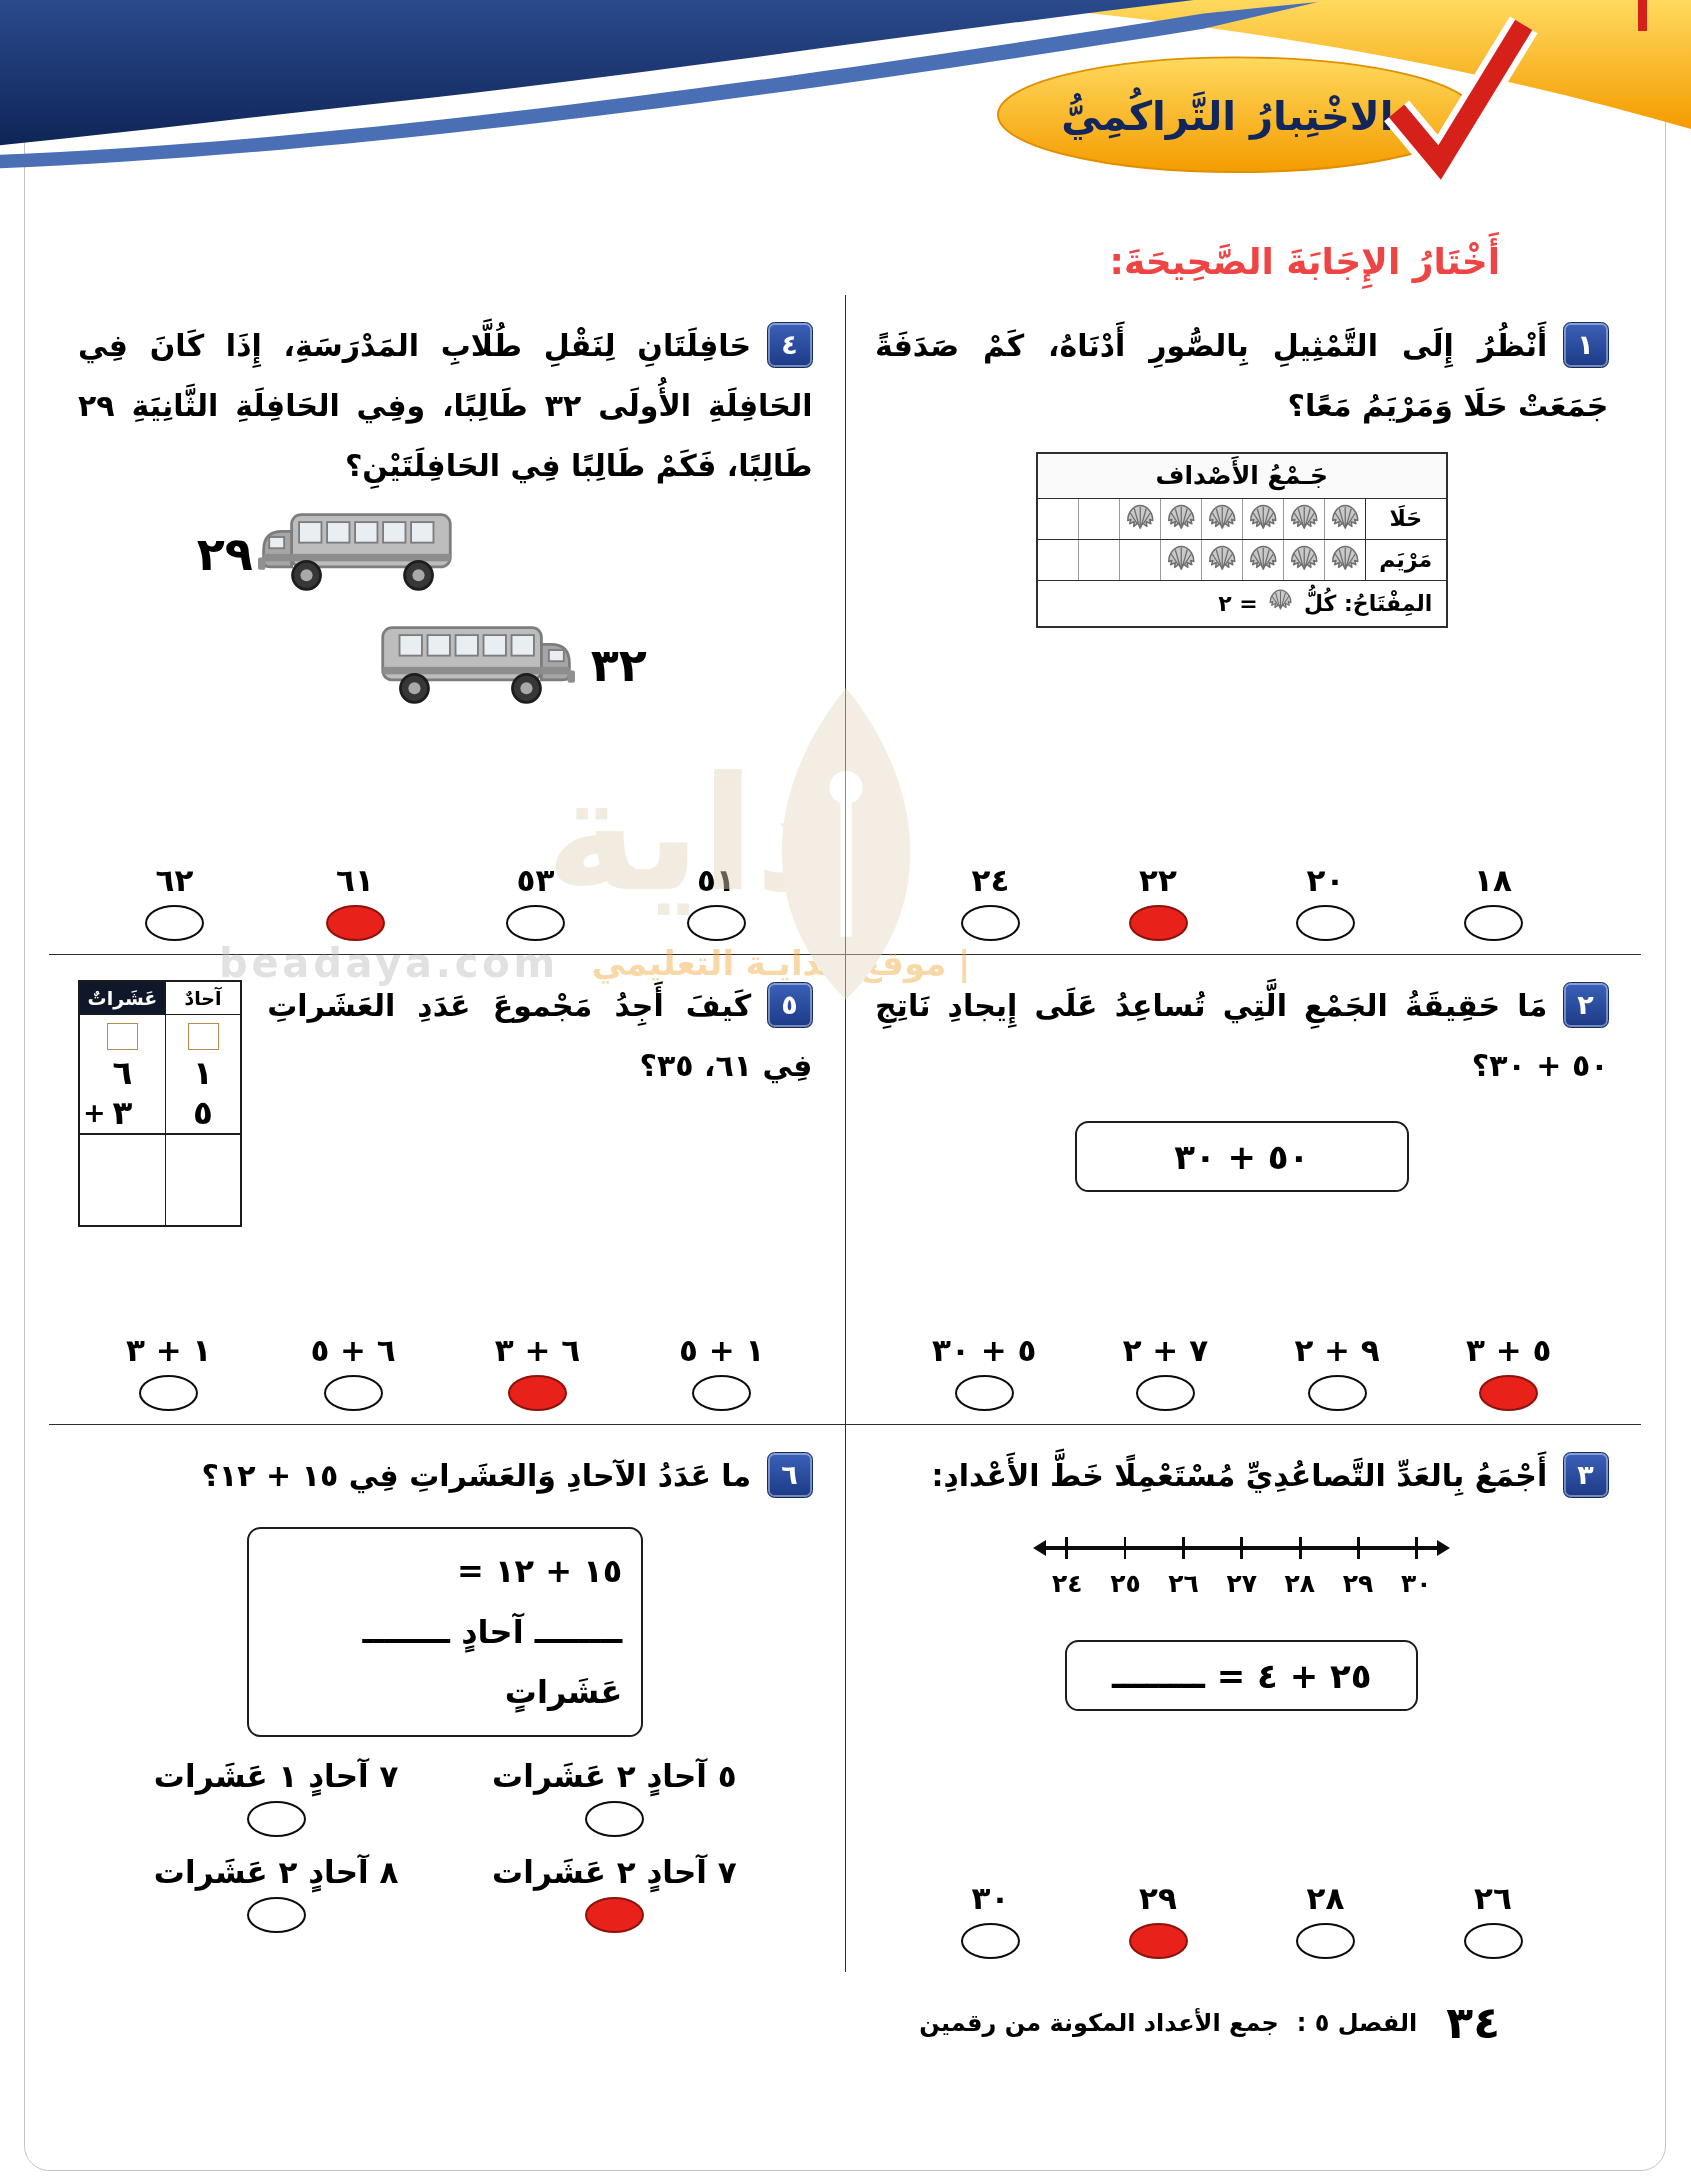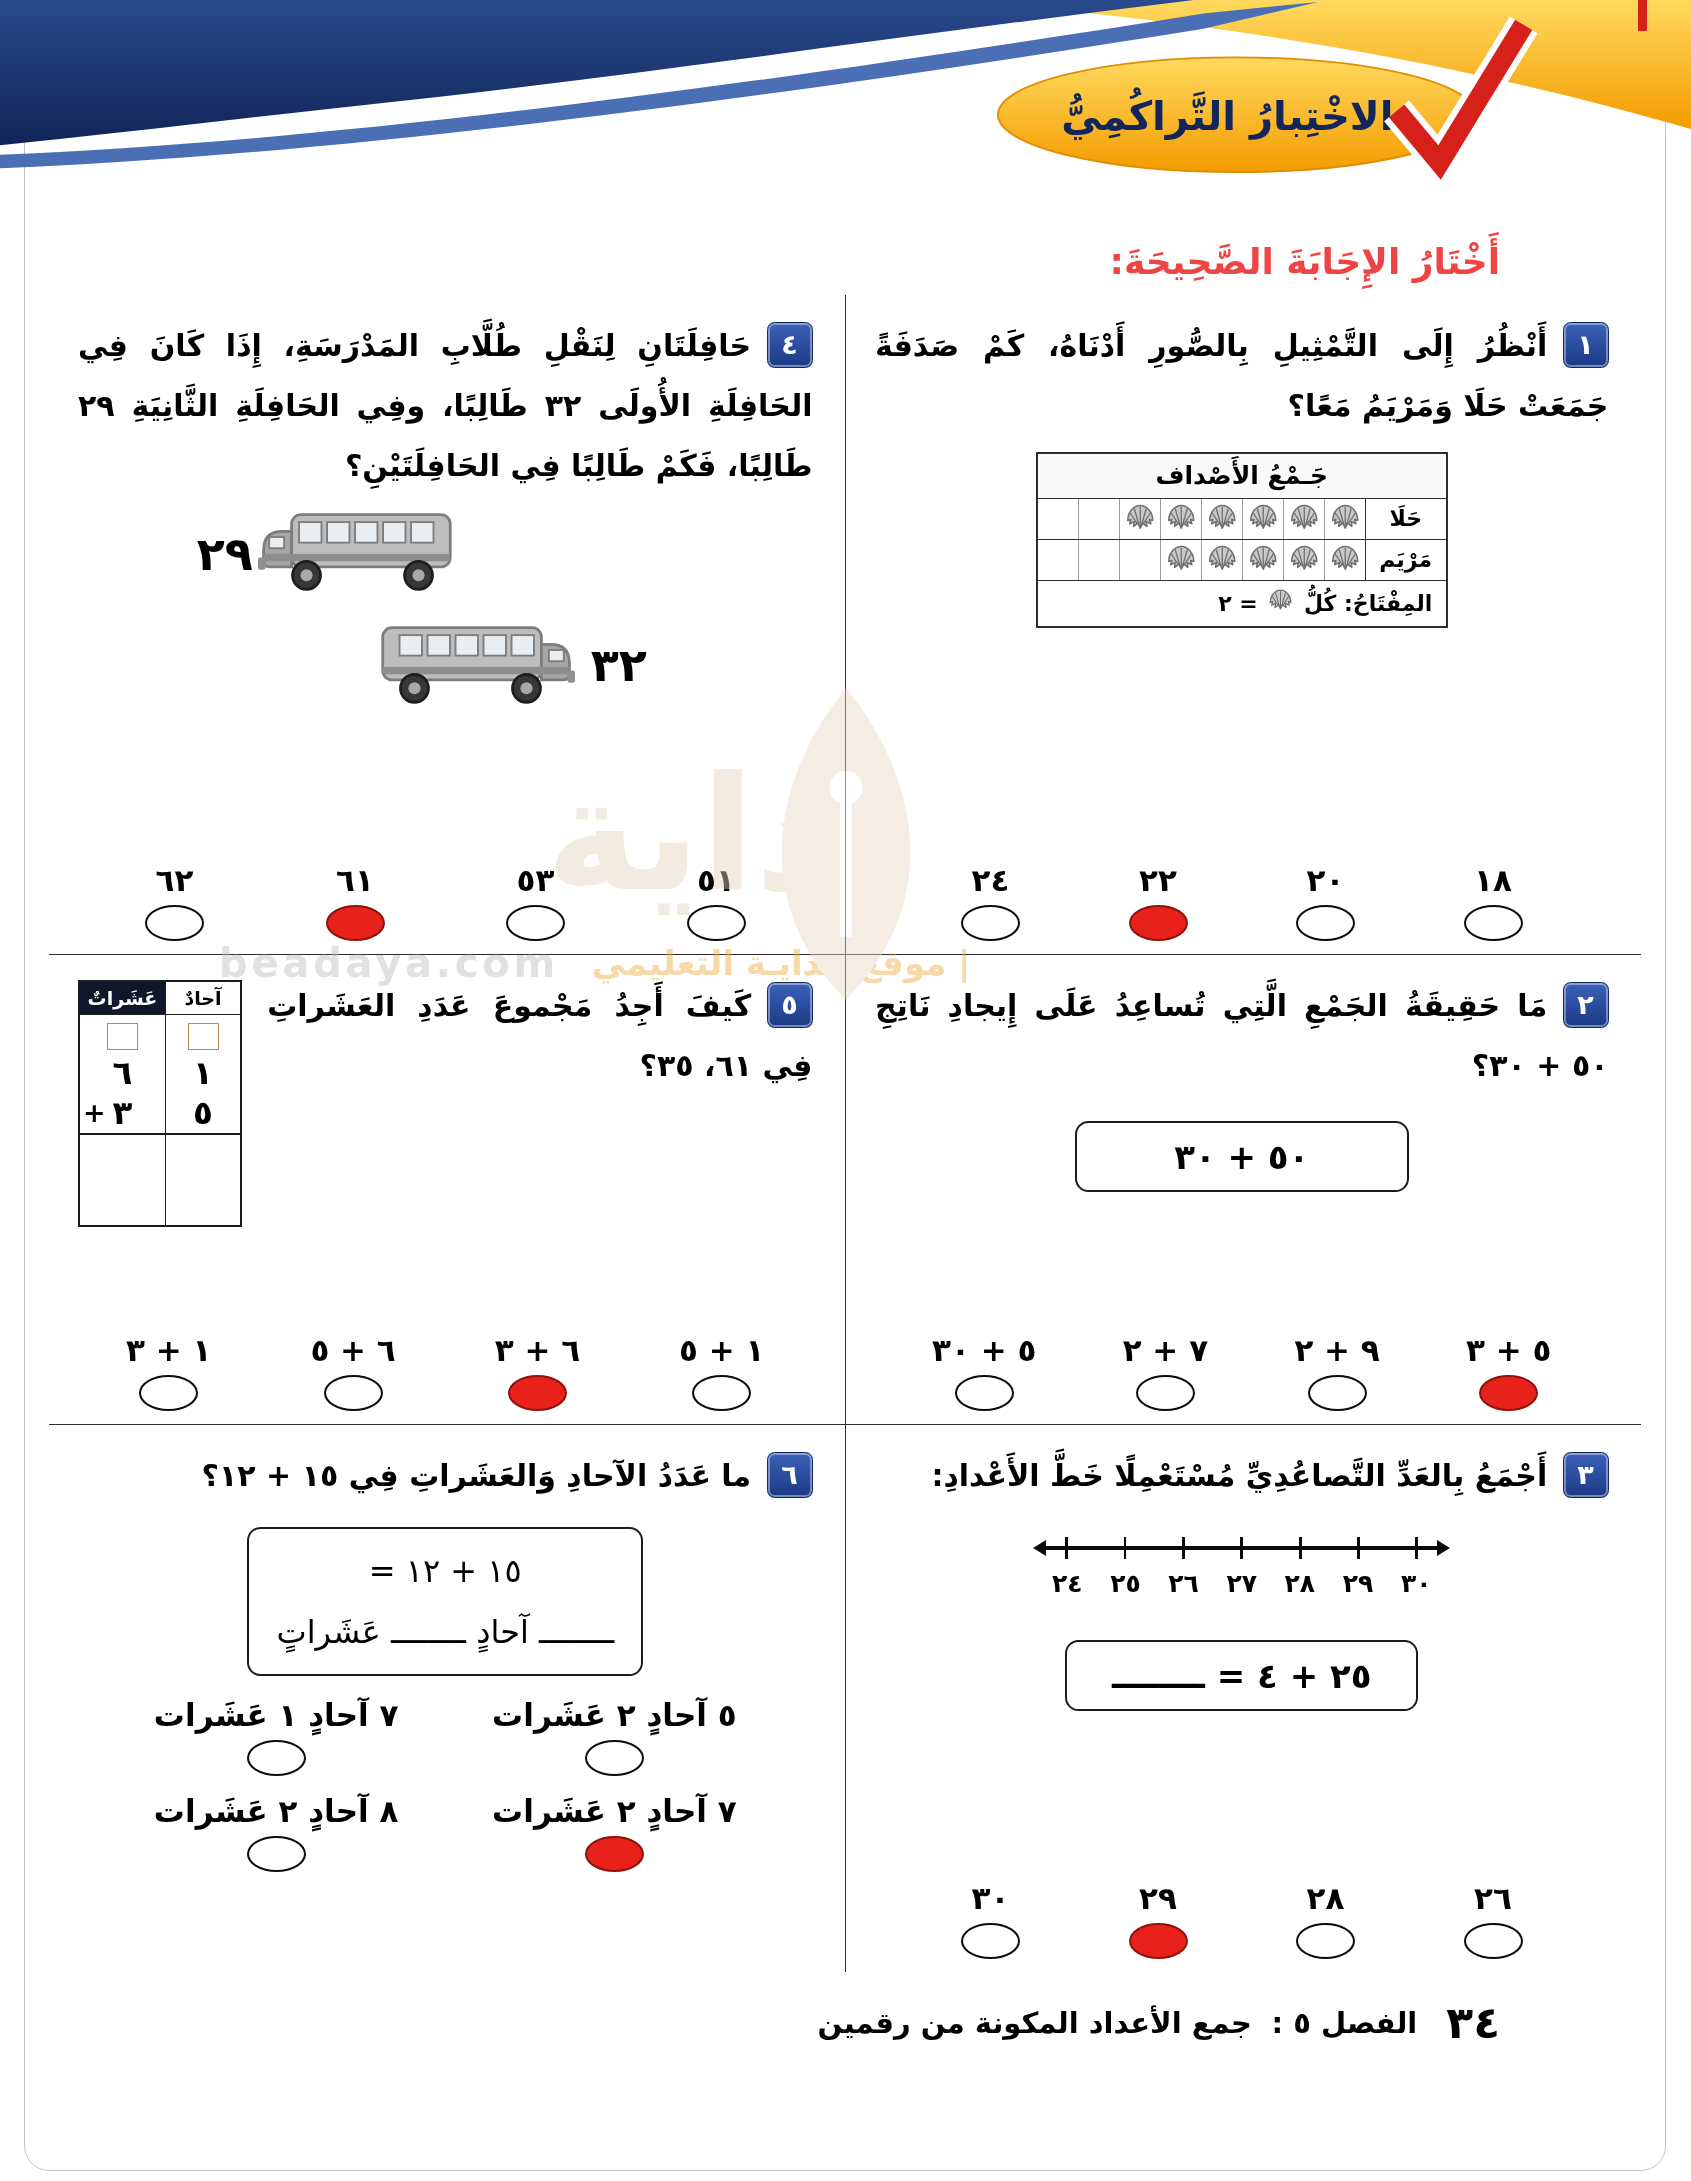--- a/index.html
+++ b/index.html
@@ -93,27 +93,27 @@
   .pv td{border-left:1.9px solid #1c1c1c;border-right:1.9px solid #1c1c1c;text-align:center;font-size:32.5px;font-weight:700;padding:1px 3.8px;}
   .mini-box{width:29px;height:25px;border:1.9px solid #b98b4e;margin:7.6px auto 1.9px;background:#fff;}
   .sumline td{border-bottom:2.9px solid #1c1c1c;}
   .blankrow td{height:88px;}
   .rel{position:relative;}
   .plus{position:absolute;left:2.9px;top:3.8px;font-size:27px;font-weight:700;}
 
   
   .ans-box{
     width:354px;border:2.9px solid #1c1c1c;border-radius:13.4px;margin:21px auto 3.8px;
-    padding:11.5px 19px;text-align:center;font-size:32px;font-weight:400;line-height:1.9;
+    padding:11.5px 19px;text-align:right;font-size:32px;font-weight:700;line-height:1.9;
   }
 
   
   .footer{display:flex;align-items:center;gap:29px;margin:25px 191px 0 0;direction:rtl;}
   .page-num{font-size:44px;font-weight:700;color:#000;}
-  .chapter{font-size:29px;font-weight:700;color:#000;}
+  .chapter{font-size:24px;font-weight:700;color:#000;}
   .chapter .lbl{margin-left:9.6px;}
 
   
   .wm{position:absolute;top:755px;left:163px;width:860px;opacity:.45;pointer-events:none;z-index:2;}
   .wm-brand{font-size:158px;font-weight:700;color:#e4d3ba;line-height:1;text-align:center;width:593px;}
   .wm-nib{position:absolute;left:574px;top:-67px;}
   .wm-row{display:flex;direction:ltr;gap:32.5px;align-items:center;margin-top:27px;margin-left:57px;}
   .wm-domain{font-size:40px;font-weight:700;color:#bdbdbd;letter-spacing:3.8px;}
   .wm-site{font-size:34px;font-weight:700;color:#f0a93c;}
 </style>

